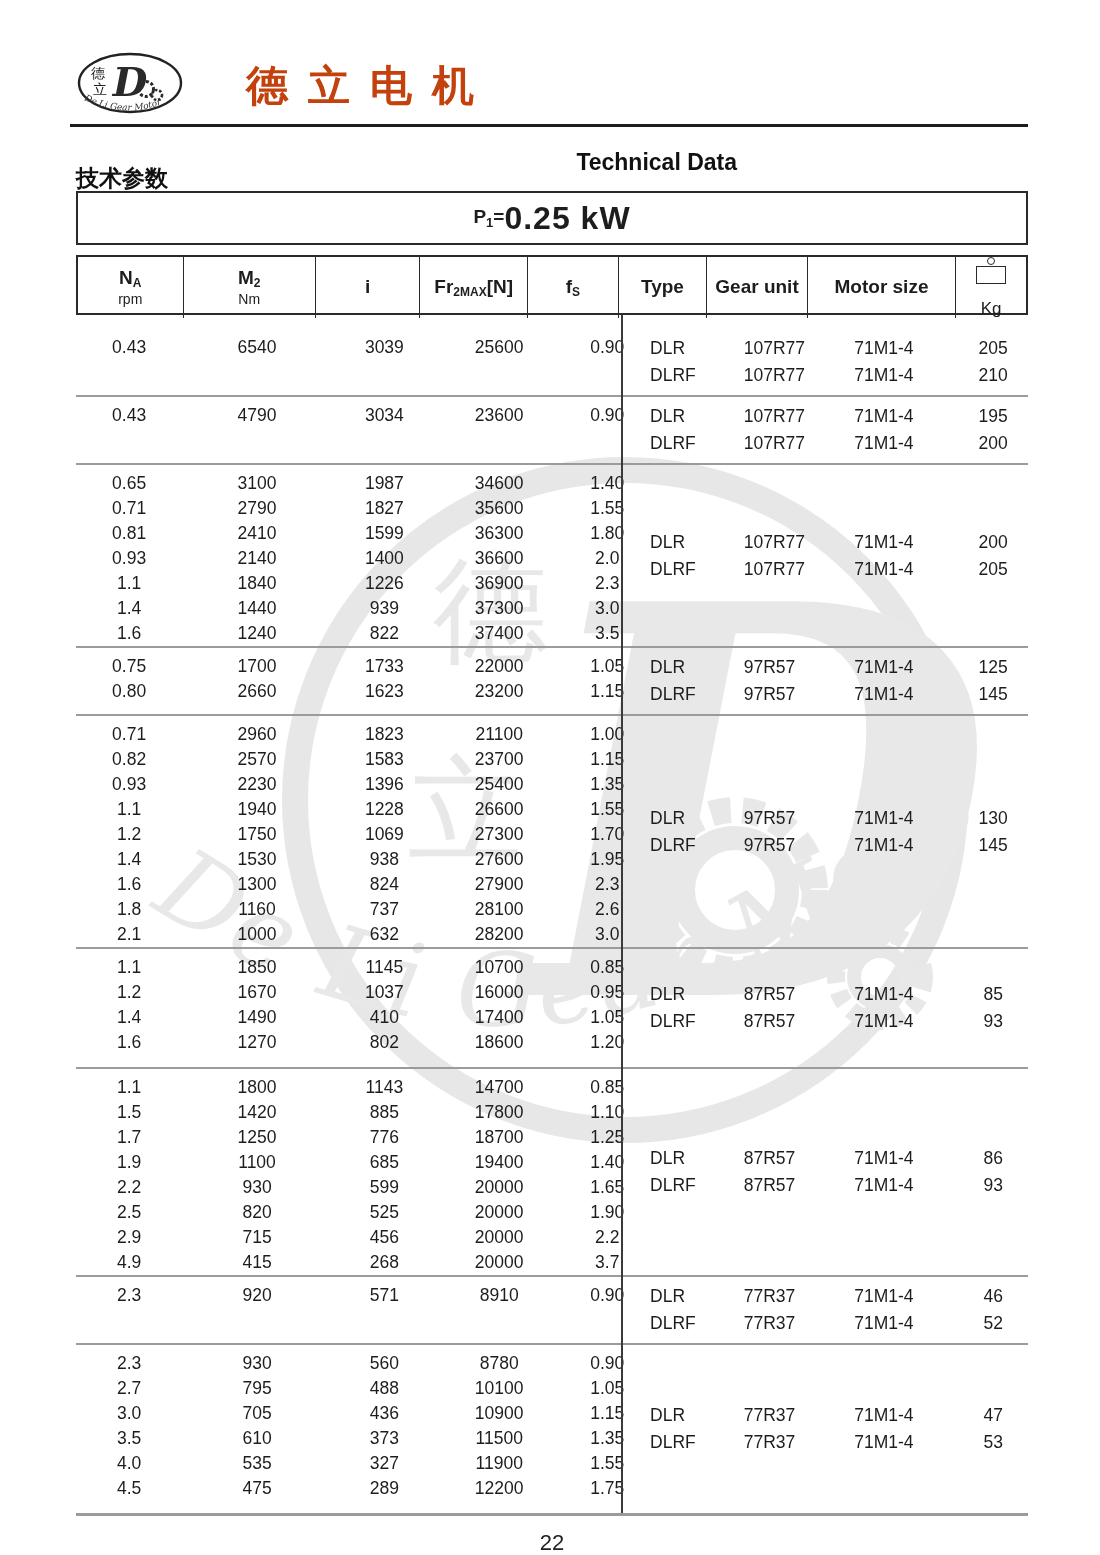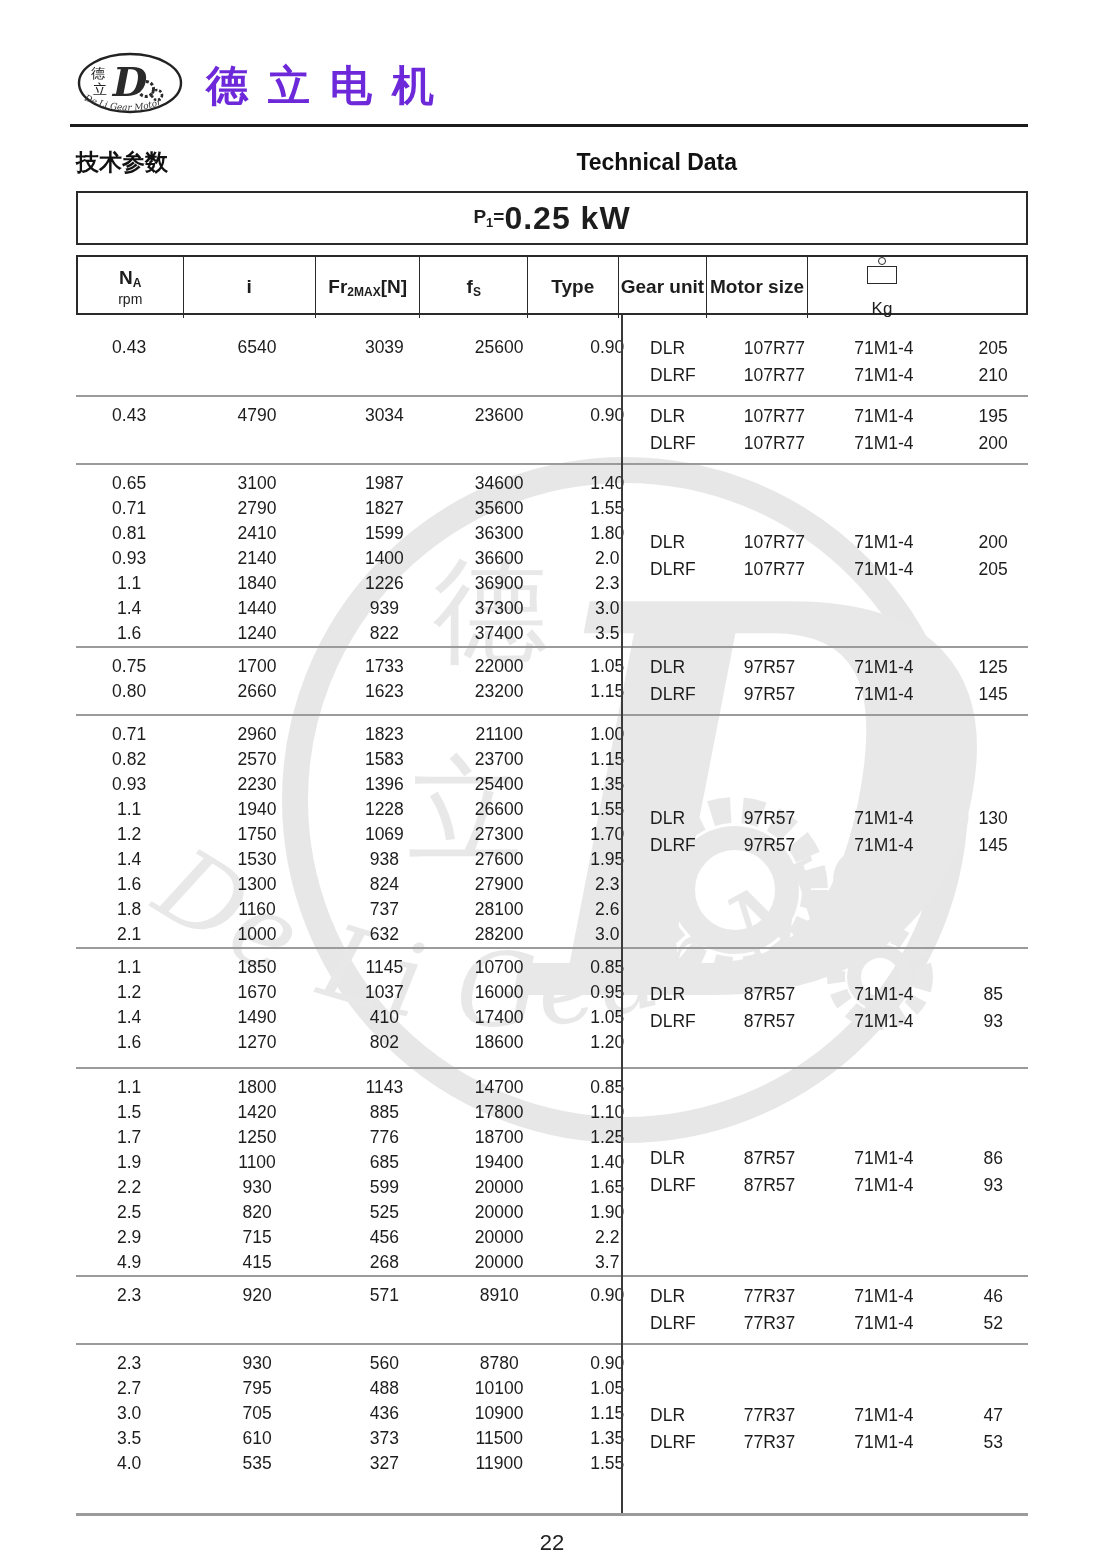--- a/index.html
+++ b/index.html
@@ -11,29 +11,29 @@
 
   
   .watermark{position:absolute;left:0;top:0;width:1100px;height:1555px;z-index:0;pointer-events:none;}
 
   .content{position:relative;z-index:1;padding-top:50px;}
 
   
   .logo-row{display:flex;align-items:center;margin:0 72px 0 74px;height:72px;}
   .logo-svg{width:112px;height:72px;flex:0 0 auto;}
   .brand-name{
-    margin-left:20px;font-size:42px;font-weight:bold;letter-spacing:20px;
-    font-family:"DejaVu Serif","Liberation Serif",serif;color:#6d28d9;white-space:nowrap;
+    margin-left:60px;font-size:42px;font-weight:bold;letter-spacing:20px;
+    font-family:"DejaVu Serif","Liberation Serif",serif;color:#c2410c;white-space:nowrap;
   }
   .top-rule{margin:2px 72px 0 70px;border-bottom:3px solid #1c1c1c;}
 
   
   .sheet{margin:0 72px 0 76px;width:952px;}
   .subheader{position:relative;margin-top:20px;height:32px;}
-  .subtitle-cn{position:absolute;left:0;top:0;font-size:23px;font-weight:bold;color:#111;}
+  .subtitle-cn{position:absolute;left:0;top:16px;font-size:23px;font-weight:bold;color:#111;}
   .subtitle-en{position:absolute;left:61%;top:2px;transform:translateX(-50%);font-size:23px;font-weight:bold;color:#111;}
 
   
   .title-box{
     margin-top:12px;height:50px;border:2px solid #2a2a2a;
     display:flex;align-items:center;justify-content:center;background:transparent;
   }
   .p-small{font-size:19px;font-weight:bold;text-align:right;}
   .p-sub{font-size:13px;font-weight:bold;vertical-align:-4px;}
   .p-big{font-size:32px;font-weight:bold;letter-spacing:1px;}
@@ -141,20 +141,24 @@
         <span class="p-small"><span>P</span><span class="p-sub">1</span><span>=</span></span>
           <span class="p-big">0.25 kW</span>
       </div>
 
       <div class="header-box">
         <div class="hcell">
           <span class="h-main"><span>N</span><span class="h-sub">A</span></span>
           <span class="h-unit">rpm</span>
         </div>
         <div class="hcell">
+          <span class="h-main"><span>M</span><span class="h-sub">2</span></span>
+          <span class="h-unit">Nm</span>
+        </div>
+        <div class="hcell">
           <span class="h-main">i</span>
         </div>
         <div class="hcell">
           <span class="h-main"><span>Fr</span><span class="h-sub">2MAX</span><span>[N]</span></span>
         </div>
         <div class="hcell">
           <span class="h-main"><span>f</span><span class="h-sub">S</span></span>
         </div>
         <div class="hcell">
           <span class="h-main">Type</span>
@@ -581,20 +585,27 @@
                 <span class="dcell">11500</span>
                 <span class="dcell">1.35</span>
               </div>
               <div class="data-row">
                 <span class="dcell">4.0</span>
                 <span class="dcell">535</span>
                 <span class="dcell">327</span>
                 <span class="dcell">11900</span>
                 <span class="dcell">1.55</span>
               </div>
+              <div class="data-row">
+                <span class="dcell">4.5</span>
+                <span class="dcell">475</span>
+                <span class="dcell">289</span>
+                <span class="dcell">12200</span>
+                <span class="dcell">1.75</span>
+              </div>
             </div>
             <div class="g-right">
               <div class="variant-row">
                 <span class="vcell vc0">DLR</span>
                 <span class="vcell vc1">77R37</span>
                 <span class="vcell vc2">71M1-4</span>
                 <span class="vcell vc3">47</span>
               </div>
               <div class="variant-row">
                 <span class="vcell vc0">DLRF</span>

